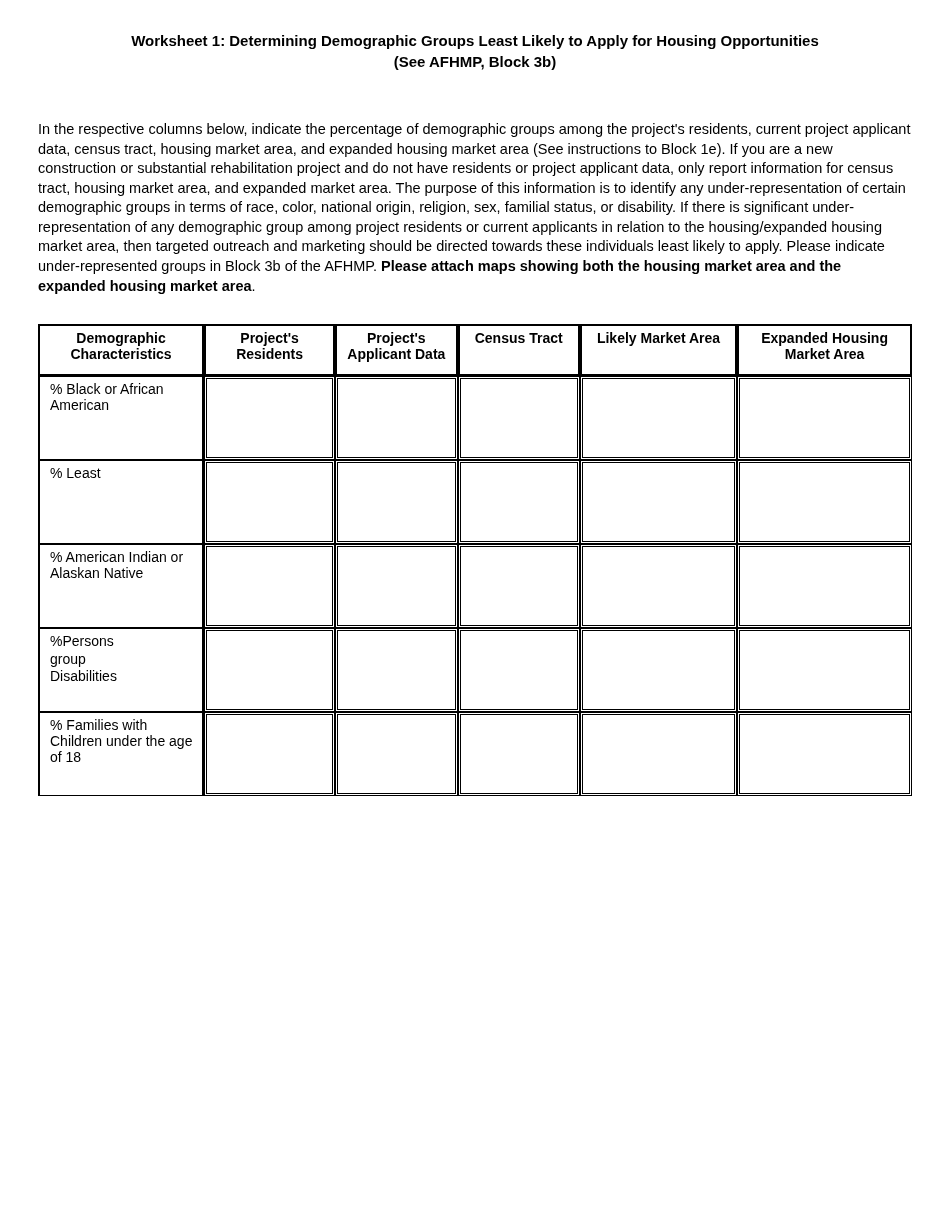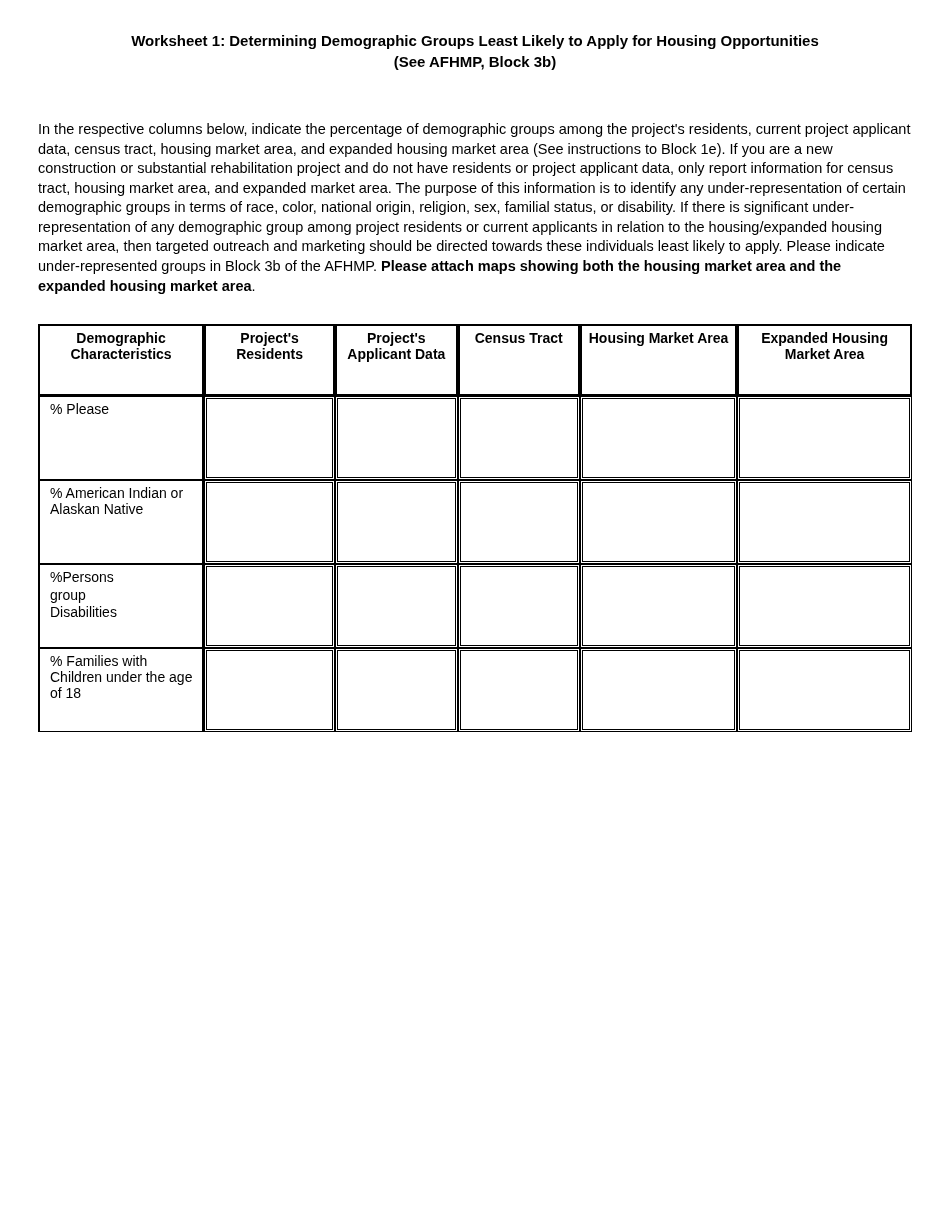--- a/index.html
+++ b/index.html
@@ -34,21 +34,21 @@
   }
   th, td {
     vertical-align: top;
     padding: 4px 6px;
     font-size: 14px;
   }
   thead th {
     font-weight: bold;
     text-align: center;
     border: 2px solid #000;
-    height: 72px;
+    height: 52px;
     box-sizing: border-box;
   }
   tbody td {
     height: 84px;
     box-sizing: border-box;
   }
   
   tbody td.label {
     border-top: 1px solid #000;
     border-bottom: 1px solid #000;
@@ -100,27 +100,35 @@
       <col class="c4">
       <col class="c5">
       <col class="c6">
   </colgroup>
   <thead>
     <tr>
       <th>Demographic Characteristics</th>
       <th>Project's Residents</th>
       <th>Project's Applicant Data</th>
       <th>Census Tract</th>
-      <th>Housing Market Area</th>
+      <th>Likely Market Area</th>
       <th>Expanded Housing Market Area</th>
     </tr>
   </thead>
   <tbody id="tbody">
       <tr>
-        <td class="label"><span>% Please</span></td>
+        <td class="label"><span>% Black or African American</span></td>
+        <td class="data"></td>
+        <td class="data"></td>
+        <td class="data"></td>
+        <td class="data"></td>
+        <td class="data"></td>
+      </tr>
+      <tr>
+        <td class="label"><span>% Least</span></td>
         <td class="data"></td>
         <td class="data"></td>
         <td class="data"></td>
         <td class="data"></td>
         <td class="data"></td>
       </tr>
       <tr>
         <td class="label"><span>% American Indian or Alaskan Native</span></td>
         <td class="data"></td>
         <td class="data"></td>

